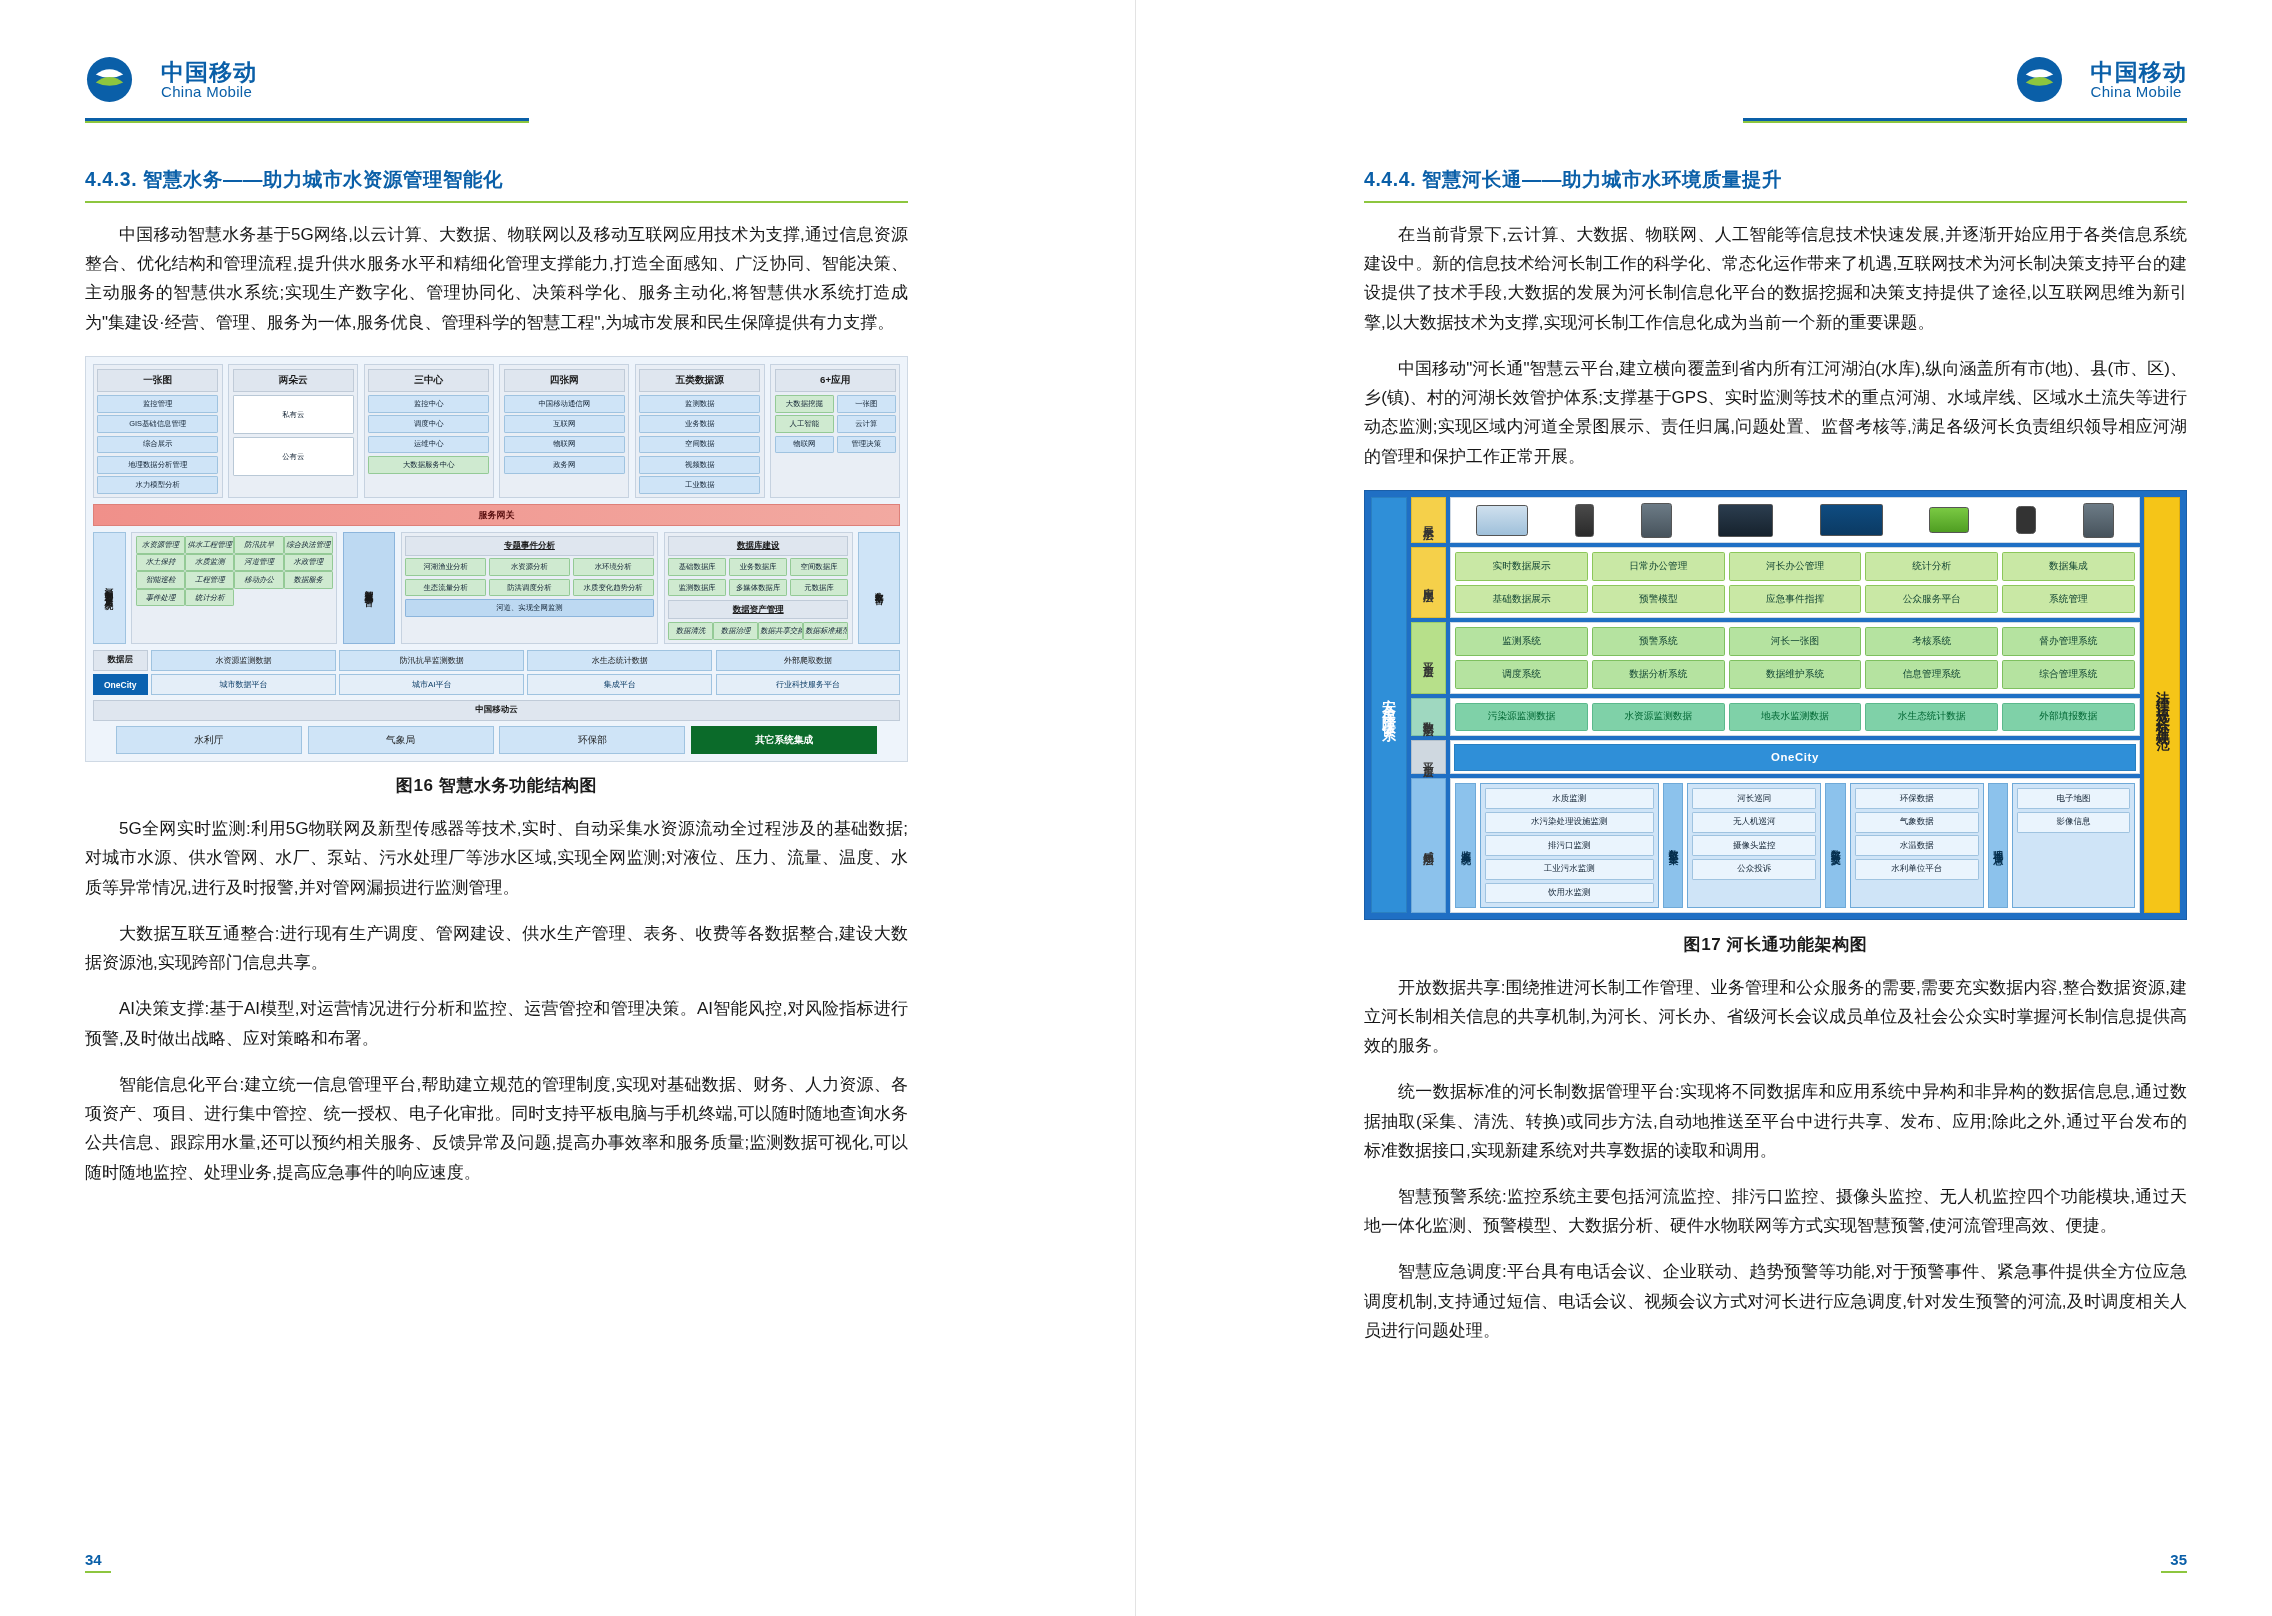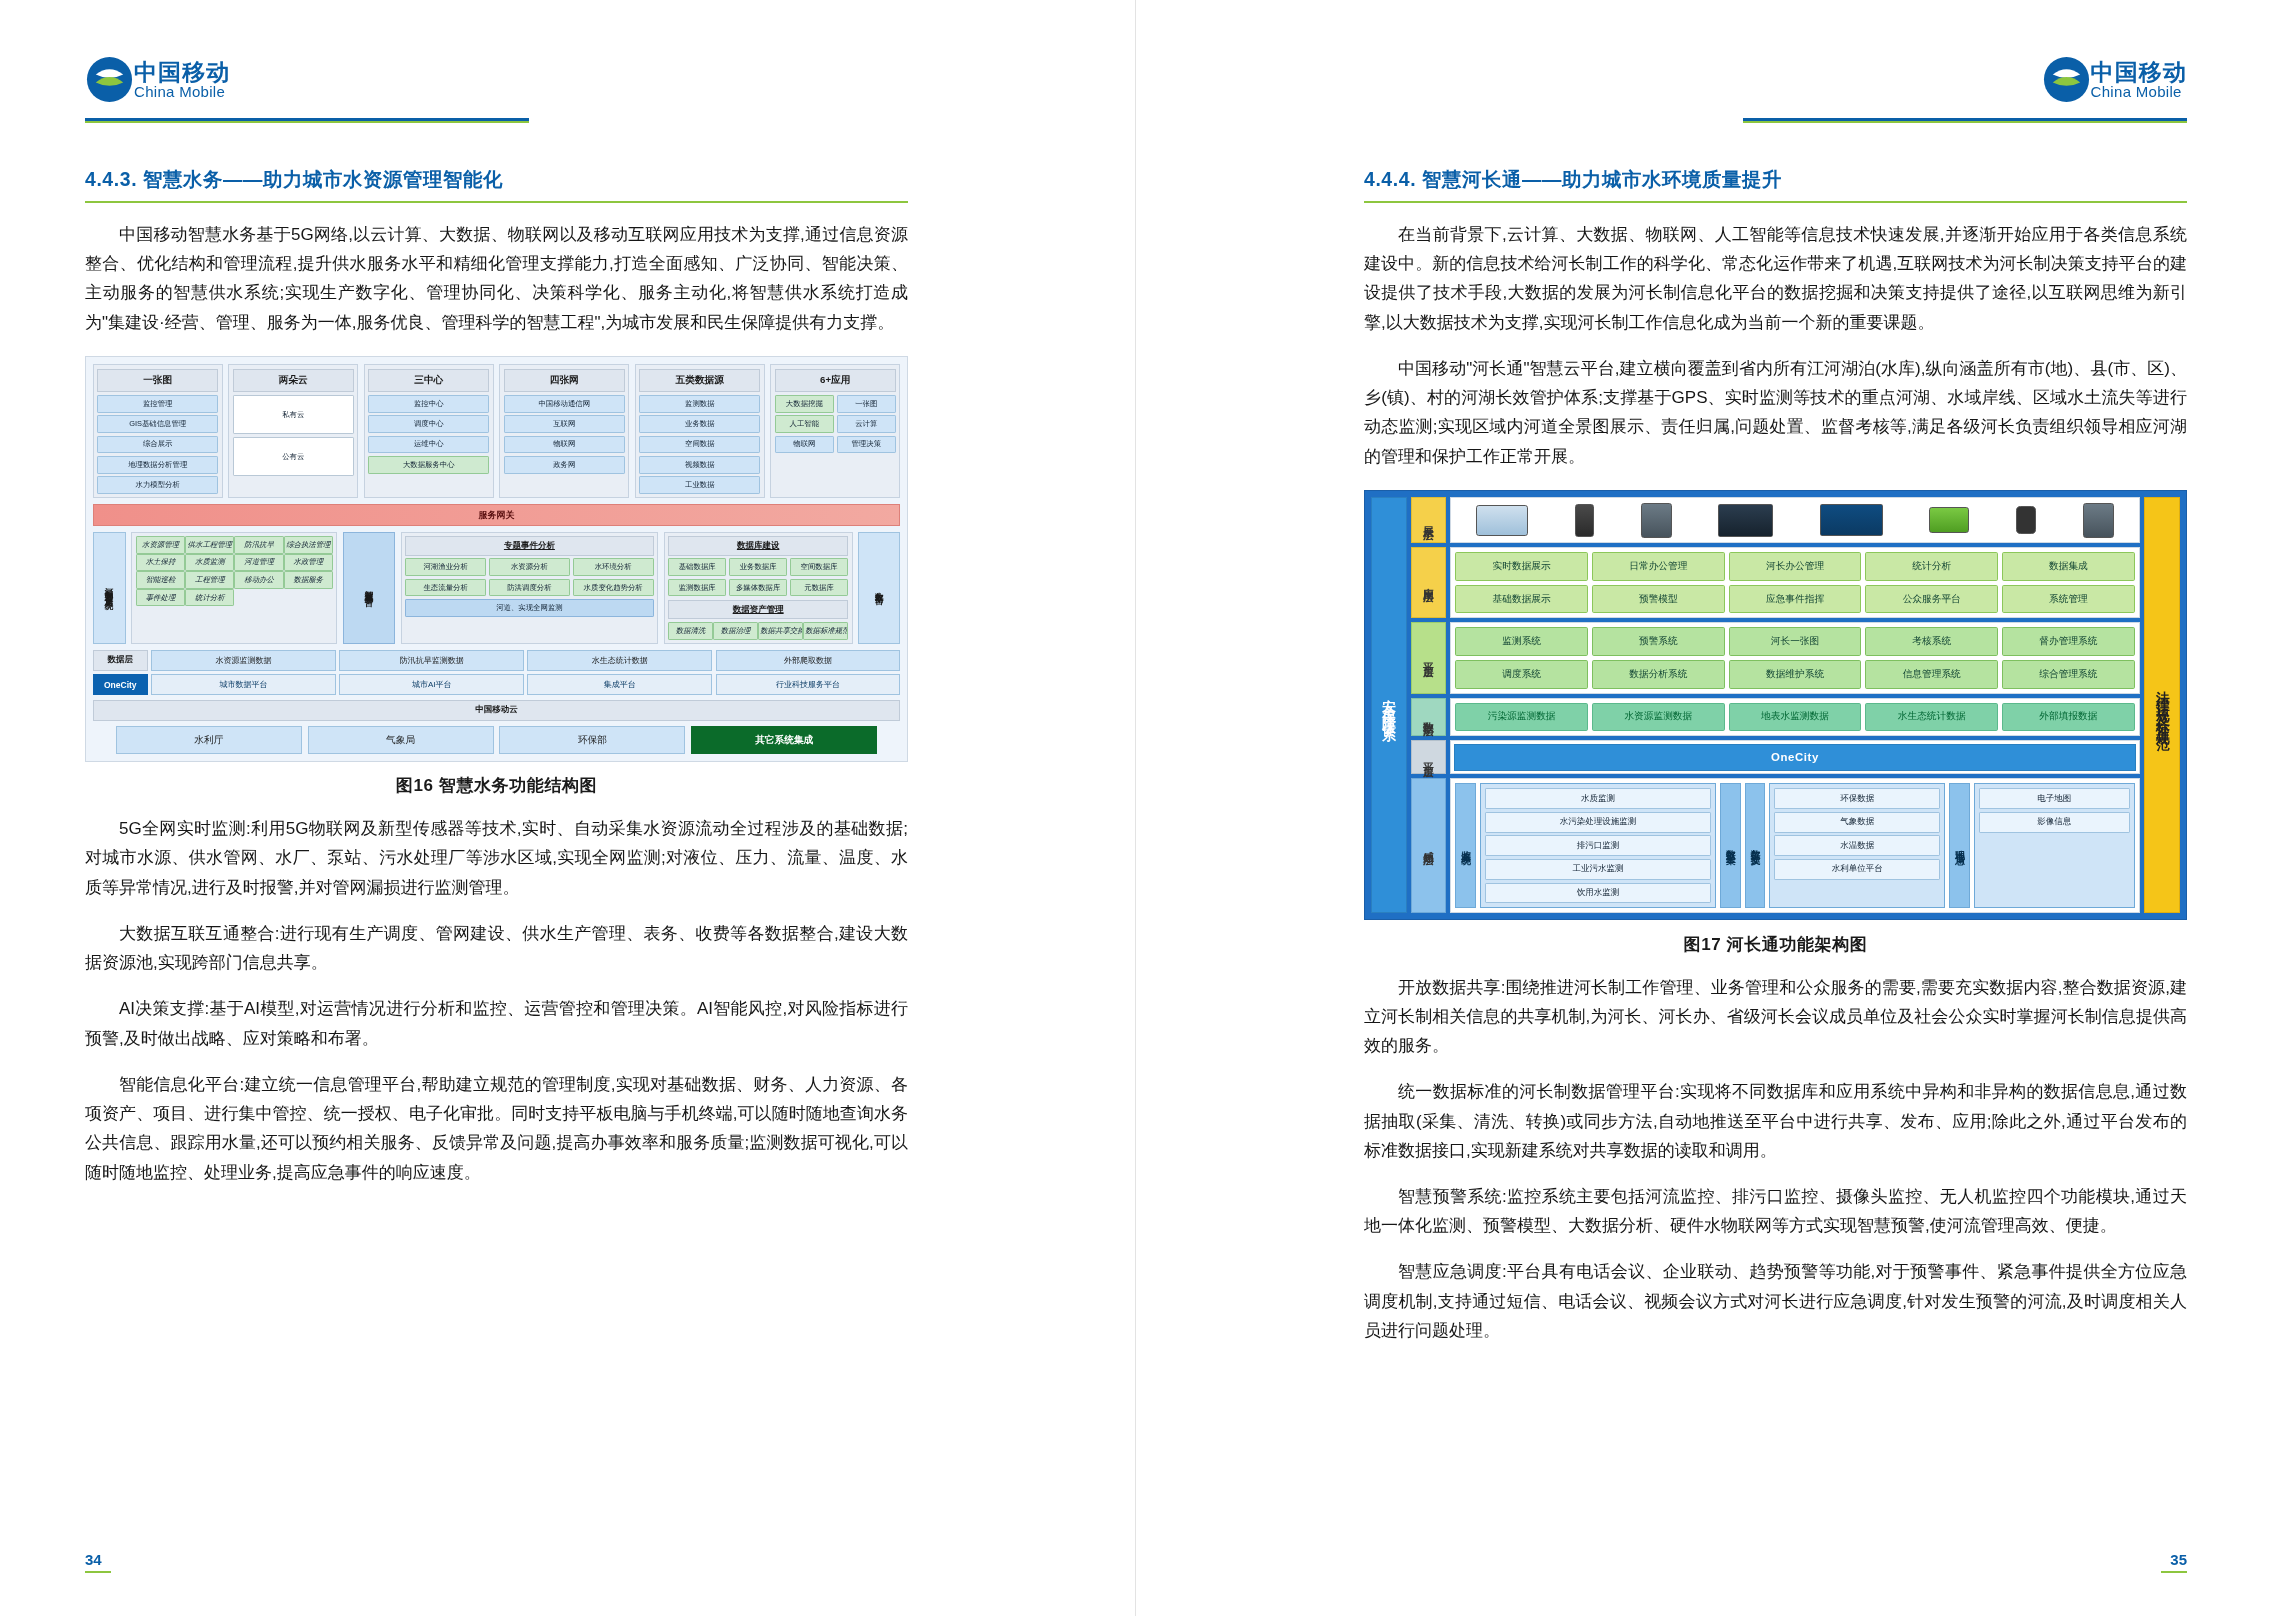--- a/index.html
+++ b/index.html
@@ -14,21 +14,21 @@
   .page {
     width:1136px; height:1617px; background:#ffffff; position:relative;
     padding: 0;
   }
   .page.left { border-right: 1.1px solid #e3e3e3; }
 
   
   .page-header { position:absolute; top:55px; }
   .page.left .page-header { left:85px; }
   .page.right .page-header { right:85px; }
-  .logo-wrap { display:flex; align-items:center; gap:0; }
+  .logo-wrap { display:flex; align-items:center; gap:27px; }
   .logo-mark { width:49px; height:49px; }
   .logo-text { display:flex; flex-direction:column; line-height:1.05; }
   .logo-cn { font-size:23px; font-weight:bold; color:#0a5fa8; letter-spacing:1.1px;}
   .logo-en { font-size:15px; color:#0a5fa8; letter-spacing:0.3px; }
   .header-rule { position:absolute; height:2.8px; width:444px; }
   .page.left .header-rule { left:85px; top:118px; }
   .page.right .header-rule { right:85px; top:118px; }
   .rule-blue { background:#0a5fa8; height:2.8px; }
   .rule-green { background:#8dc63f; height:2.3px; }
 
@@ -514,20 +514,26 @@
                     <div class="f17-sense-head">监测系统</div>
                     <div class="f17-sense-col" style="flex:1.5">
                       <div class="f17-sense-item">水质监测</div>
                       <div class="f17-sense-item">水污染处理设施监测</div>
                       <div class="f17-sense-item">排污口监测</div>
                       <div class="f17-sense-item">工业污水监测</div>
                       <div class="f17-sense-item">饮用水监测</div>
                     </div>
 
                     <div class="f17-sense-head">数据采集</div>
+                    <div class="f17-sense-col" style="flex:1.1">
+                      <div class="f17-sense-item">河长巡同</div>
+                      <div class="f17-sense-item">无人机巡河</div>
+                      <div class="f17-sense-item">摄像头监控</div>
+                      <div class="f17-sense-item">公众投诉</div>
+                    </div>
 
                     <div class="f17-sense-head">数据交换</div>
                     <div class="f17-sense-col" style="flex:1.1">
                       <div class="f17-sense-item">环保数据</div>
                       <div class="f17-sense-item">气象数据</div>
                       <div class="f17-sense-item">水温数据</div>
                       <div class="f17-sense-item">水利单位平台</div>
                     </div>
 
                     <div class="f17-sense-head">地理信息</div>

